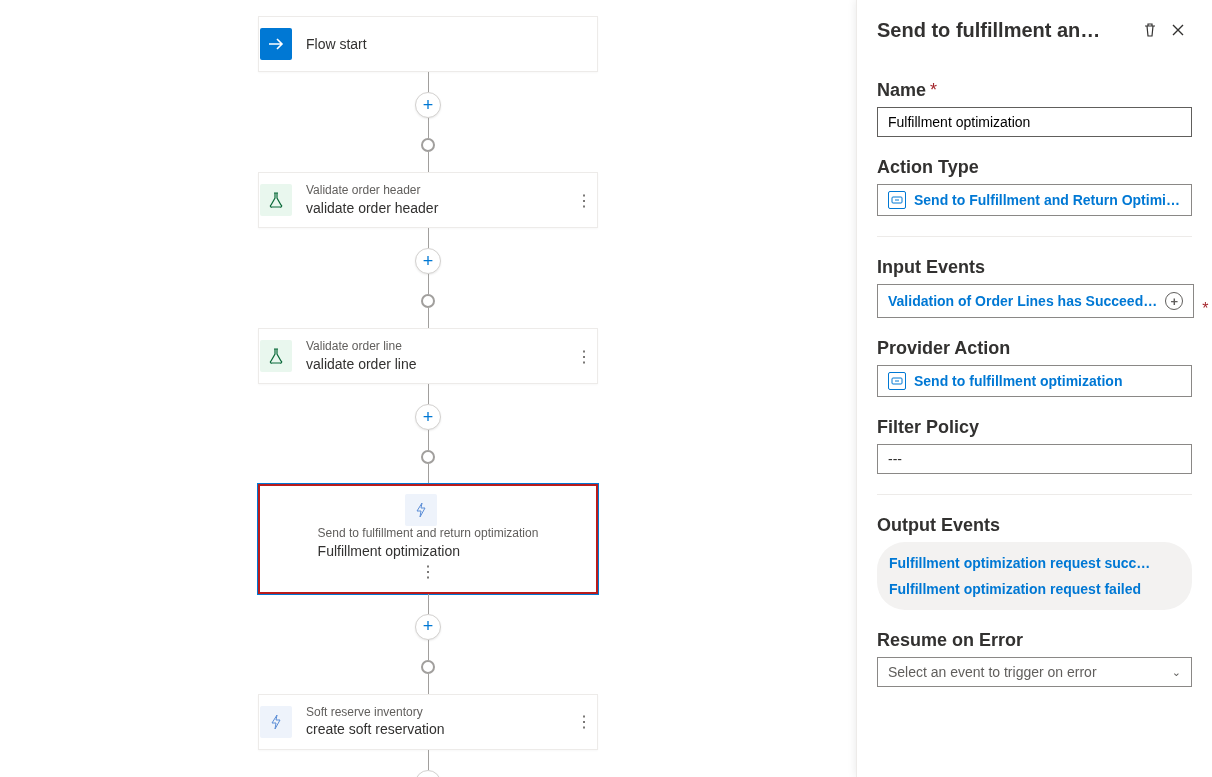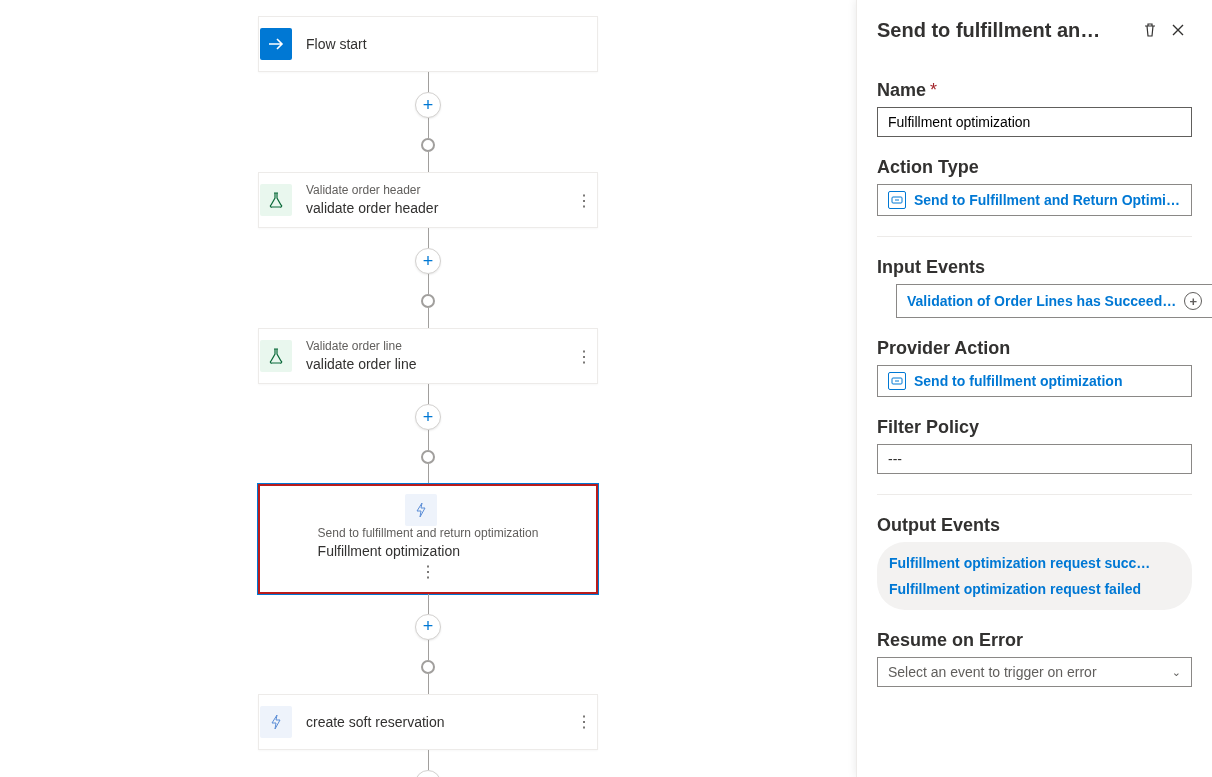--- a/index.html
+++ b/index.html
@@ -126,21 +126,21 @@
       color:#0078d4;
       font-weight:600;
       cursor:pointer;
       gap:8px;
     }
     .pill-box .mini-icon {
       width:18px;height:18px;display:flex;align-items:center;justify-content:center;
       border:1px solid #0078d4;border-radius:2px;flex:none;
     }
     .pill-box .txt { flex:1; white-space:nowrap; overflow:hidden; text-overflow:ellipsis;}
-    .input-events-row { display:flex; align-items:flex-end; gap:4px;margin-left:19px;}
+    .input-events-row { display:flex; align-items:flex-end; gap:4px;}
     .input-events-row .pill-box { flex:1; padding:7px 10px;}
     .plus-circle {
       width:18px;height:18px;border:1px solid #605e5c;border-radius:50%;
       display:flex;align-items:center;justify-content:center;font-size:13px;color:#605e5c;
       flex:none;
     }
     .divider { height:1px;background:#edebe9;margin-top:20px;}
     .output-list { background:#f3f2f1; padding:8px 12px;border-radius:28px; }
     .output-item { color:#0078d4; font-size:14px; font-weight:600; padding:5px 0; cursor:pointer; white-space:nowrap;overflow:hidden;text-overflow:ellipsis;}
     .chevron { font-size:11px; color:#605e5c;}
@@ -237,20 +237,21 @@
   </div>
 
   <div class="node-wrap">
     <div class="node">
       <div class="node-icon icon-lightning">
         <svg width="12" height="16" viewBox="0 0 12 16">
             <path d="M7 1 L2 9 H6 L5 15 L10 6 H6 Z" stroke="#5b8dd6" stroke-width="1" fill="none"></path>
           </svg>
       </div>
       <div class="node-text">
+        <span class="node-category">Soft reserve inventory</span>
         <span class="node-title">create soft reservation</span>
       </div>
       <div class="node-menu">⋮</div>
     </div>
     <div class="connector">
       <div class="line line-short"></div>
       <div class="plus-btn">+</div>
       <div class="line line-short"></div>
       <div class="circle-node"></div>
       <div class="line line-short"></div>

